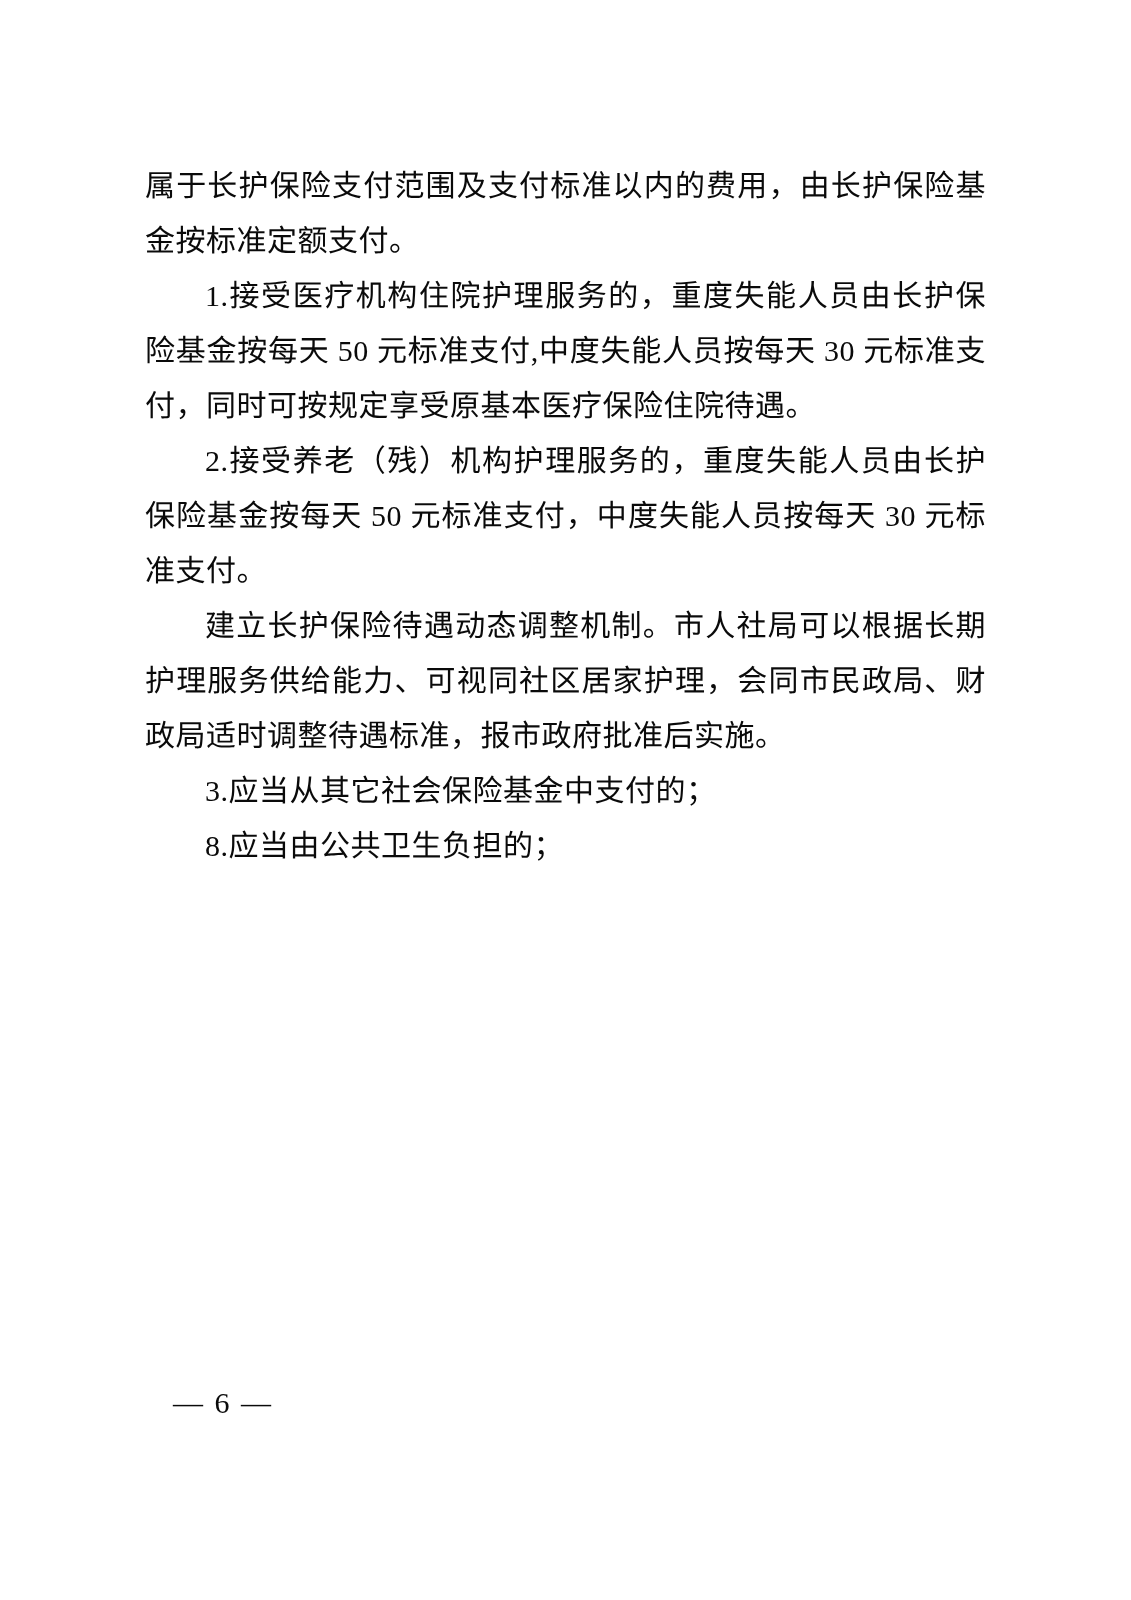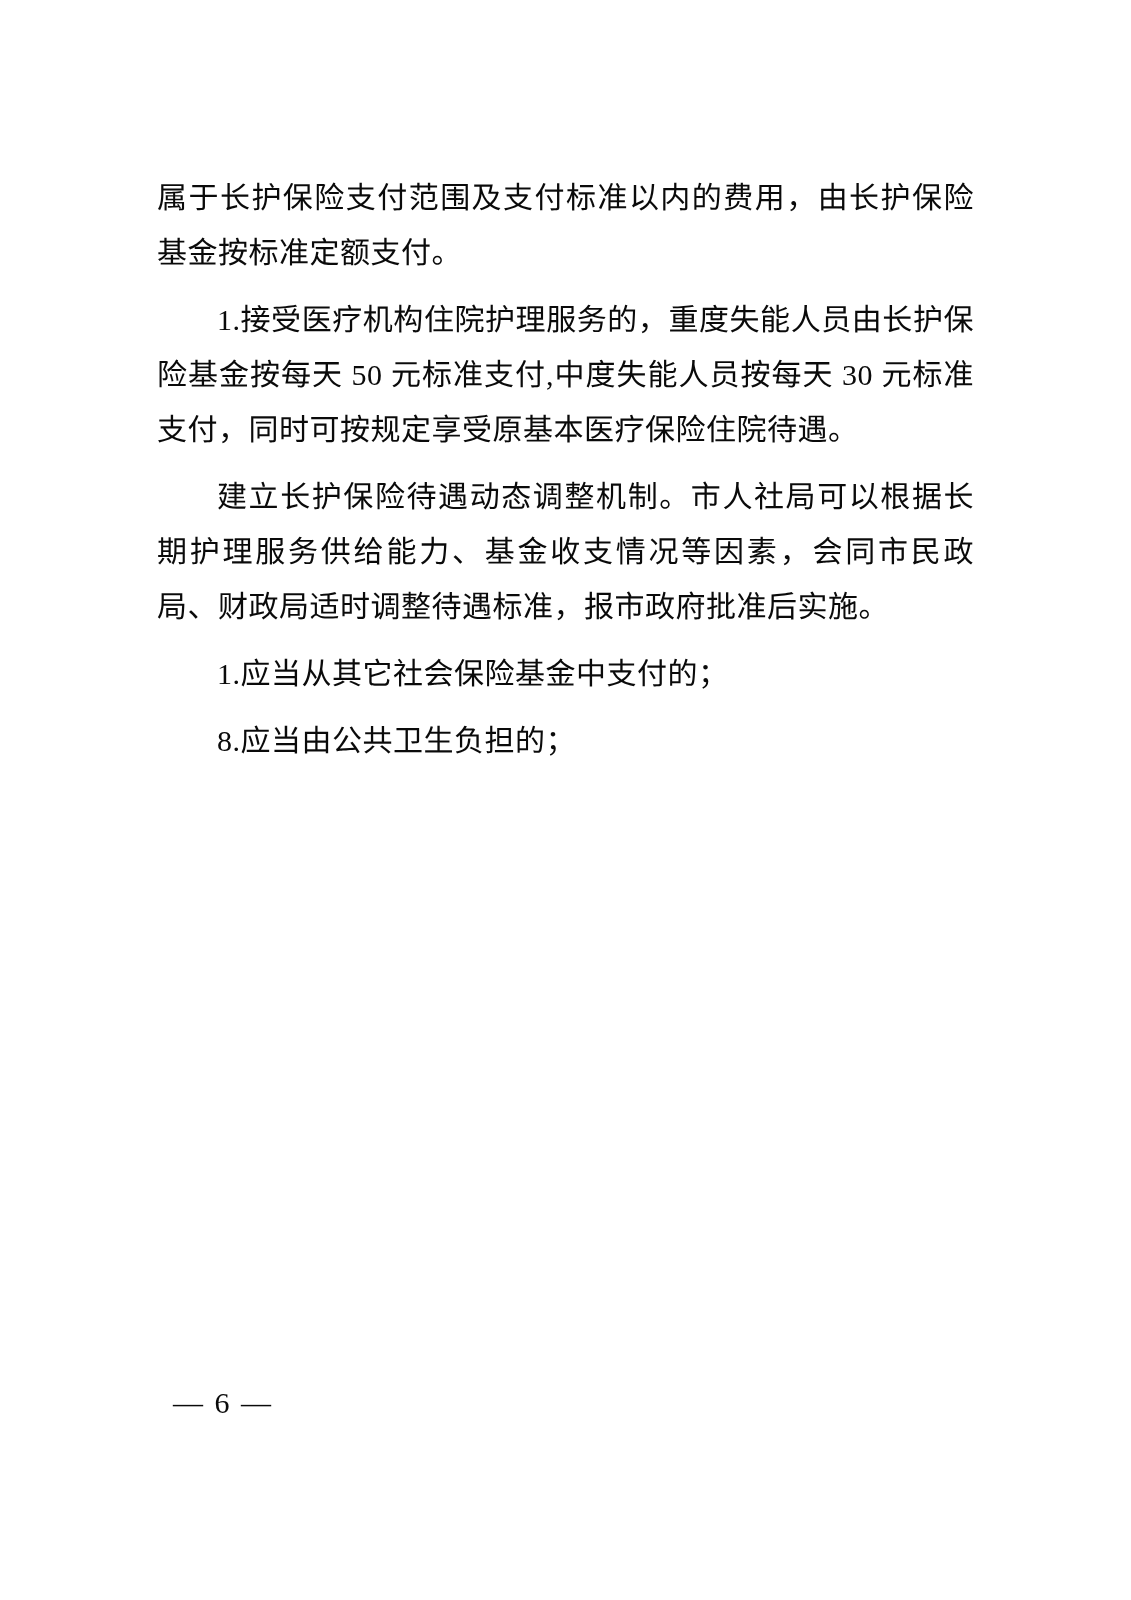--- a/index.html
+++ b/index.html
@@ -16,21 +16,21 @@
     font-family: "Liberation Serif", "DejaVu Serif", serif;
     color: #0a0a0a;
   }
   .doc-body {
     position: absolute;
     left: 145px;
     top: 158px;
     width: 841px;
   }
   .doc-paragraph {
-    margin: 12px;
+    margin: 0;
     font-size: 30px;
     line-height: 55px;
     text-align: justify;
     letter-spacing: 0.5px;
     word-break: break-all;
     color: #0a0a0a;
   }
   .doc-paragraph.indent {
     text-indent: 2em;
   }
@@ -44,21 +44,22 @@
     letter-spacing: 2px;
   }
 </style>
 </head>
 <body>
 
 <div class="page">
   <div class="doc-body">
     <p class="doc-paragraph">属于长护保险支付范围及支付标准以内的费用，由长护保险基金按标准定额支付。</p>
     <p class="doc-paragraph indent">1.接受医疗机构住院护理服务的，重度失能人员由长护保险基金按每天 50 元标准支付,中度失能人员按每天 30 元标准支付，同时可按规定享受原基本医疗保险住院待遇。</p>
-    <p class="doc-paragraph indent">建立长护保险待遇动态调整机制。市人社局可以根据长期护理服务供给能力、基金收支情况等因素，会同市民政局、财政局适时调整待遇标准，报市政府批准后实施。</p>
-    <p class="doc-paragraph indent">1.应当从其它社会保险基金中支付的；</p>
+    <p class="doc-paragraph indent">2.接受养老（残）机构护理服务的，重度失能人员由长护保险基金按每天 50 元标准支付，中度失能人员按每天 30 元标准支付。</p>
+    <p class="doc-paragraph indent">建立长护保险待遇动态调整机制。市人社局可以根据长期护理服务供给能力、可视同社区居家护理，会同市民政局、财政局适时调整待遇标准，报市政府批准后实施。</p>
+    <p class="doc-paragraph indent">3.应当从其它社会保险基金中支付的；</p>
     <p class="doc-paragraph indent">8.应当由公共卫生负担的；</p>
   </div>
 
   <div class="page-footer">
     <span>— 6 —</span>
   </div>
 </div>
 
 </body></html>

